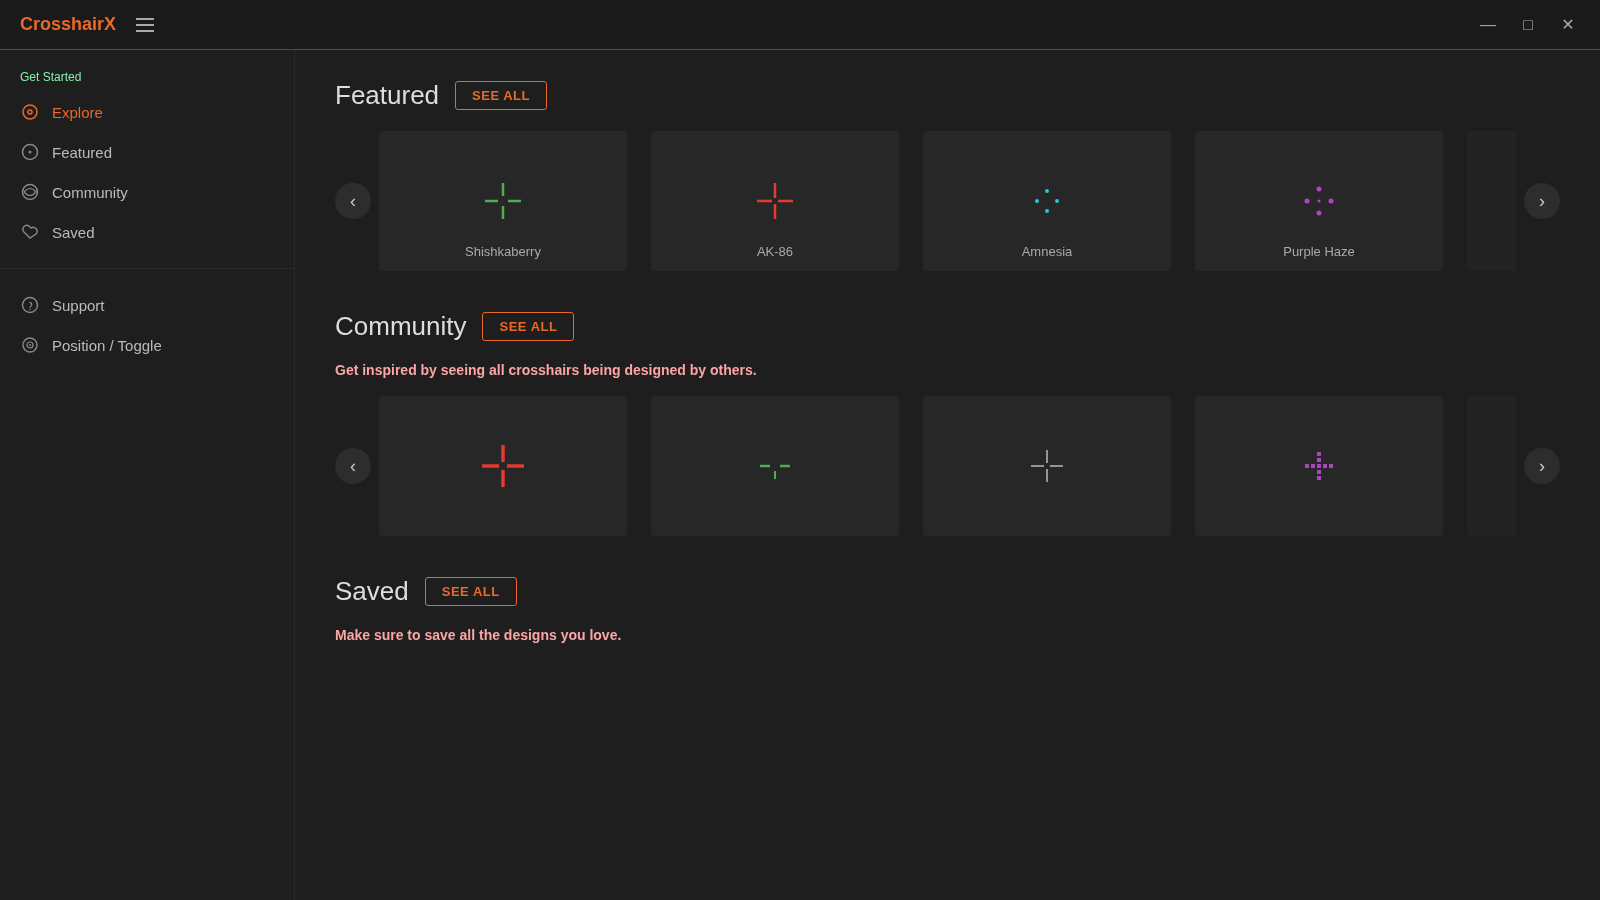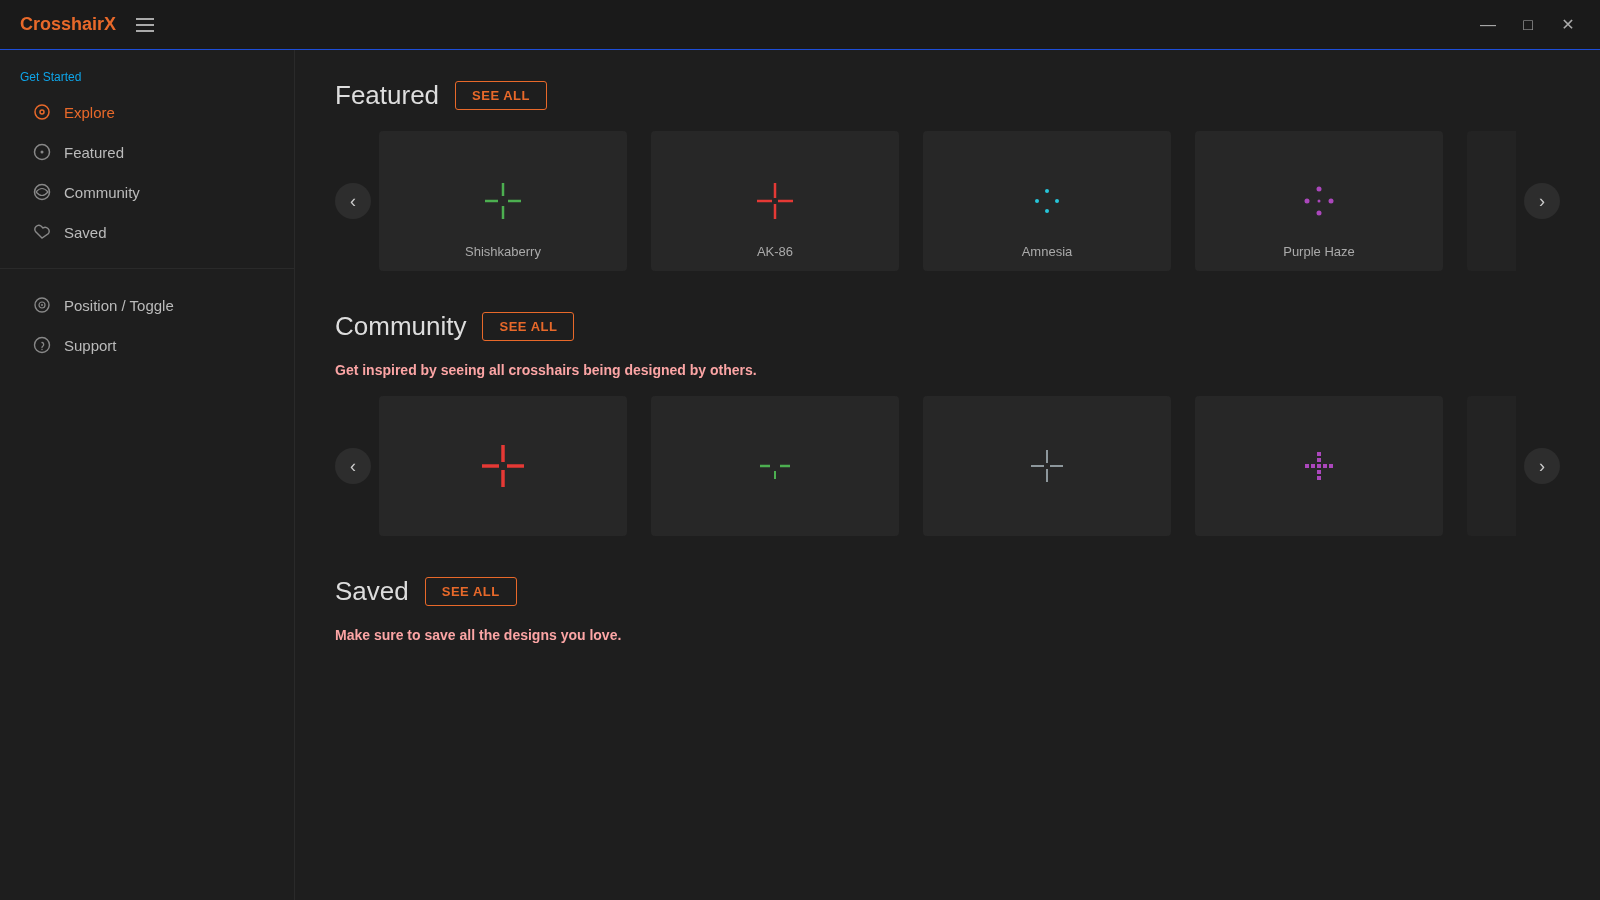--- a/index.html
+++ b/index.html
@@ -77,34 +77,33 @@
     .sidebar {
       width: 295px;
       background: #1e1e1e;
       border-right: 1px solid #2a2a2a;
       padding: 20px 0;
       flex-shrink: 0;
       overflow-y: auto;
     }
     .sidebar-section-label {
       font-size: 12px;
-      color: #0ea5e9;
+      color: #86efac;
       padding: 0 20px 8px 20px;
       text-transform: none;
     }
     .sidebar-item {
       display: flex;
       align-items: center;
       gap: 12px;
       padding: 10px 20px;
       cursor: pointer;
       font-size: 15px;
       color: #bbb;
       border-radius: 0;
-      margin-left: 12px;
     }
     .sidebar-item.active { color: #e8692a; }
     .sidebar-item-icon {
       width: 20px;
       height: 20px;
       display: flex;
       align-items: center;
       justify-content: center;
       flex-shrink: 0;
     }
@@ -279,37 +278,37 @@
     </div>
 
     <div class="sidebar-divider"></div>
 
 
 
 
     <div class="sidebar-item">
       <div class="sidebar-item-icon">
         <svg width="18" height="18" viewBox="0 0 18 18" fill="none">
+          <circle cx="9" cy="9" r="7.5" stroke="#888" stroke-width="1.4"></circle>
+          <path d="M9 6.5a2 2 0 011 3.5c-.5.4-1 .8-1 1.5" stroke="#888" stroke-width="1.3" stroke-linecap="round" fill="none"></path>
+          <circle cx="9" cy="13.5" r="0.7" fill="#888"></circle>
+        </svg>
+      </div>
+      <span>Support</span>
+    </div>
+
+    <div class="sidebar-item">
+      <div class="sidebar-item-icon">
+        <svg width="18" height="18" viewBox="0 0 18 18" fill="none">
           <circle cx="9" cy="9" r="7" stroke="#888" stroke-width="1.4"></circle>
           <circle cx="9" cy="9" r="3" stroke="#888" stroke-width="1.2"></circle>
           <circle cx="9" cy="9" r="1" fill="#888"></circle>
         </svg>
       </div>
       <span>Position / Toggle</span>
-    </div>
-
-    <div class="sidebar-item">
-      <div class="sidebar-item-icon">
-        <svg width="18" height="18" viewBox="0 0 18 18" fill="none">
-          <circle cx="9" cy="9" r="7.5" stroke="#888" stroke-width="1.4"></circle>
-          <path d="M9 6.5a2 2 0 011 3.5c-.5.4-1 .8-1 1.5" stroke="#888" stroke-width="1.3" stroke-linecap="round" fill="none"></path>
-          <circle cx="9" cy="13.5" r="0.7" fill="#888"></circle>
-        </svg>
-      </div>
-      <span>Support</span>
     </div>
   </div>
 
   <div class="content">
 
     <div class="section">
       <div class="section-header">
         <h2 class="section-title">Featured</h2>
         <button class="see-all-btn">SEE ALL</button>
       </div>

